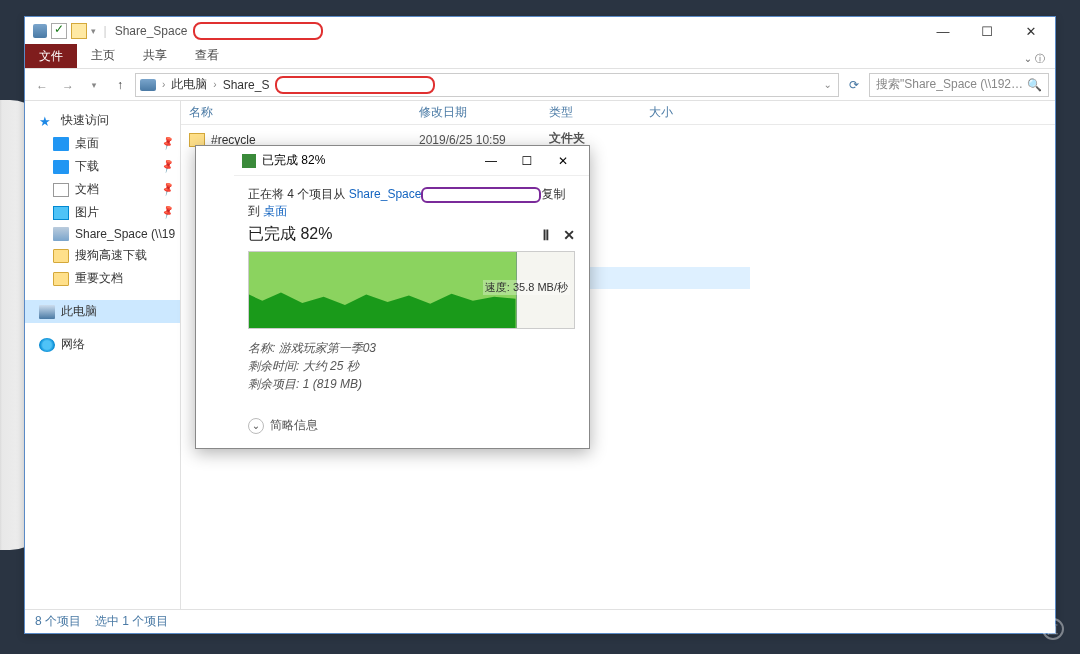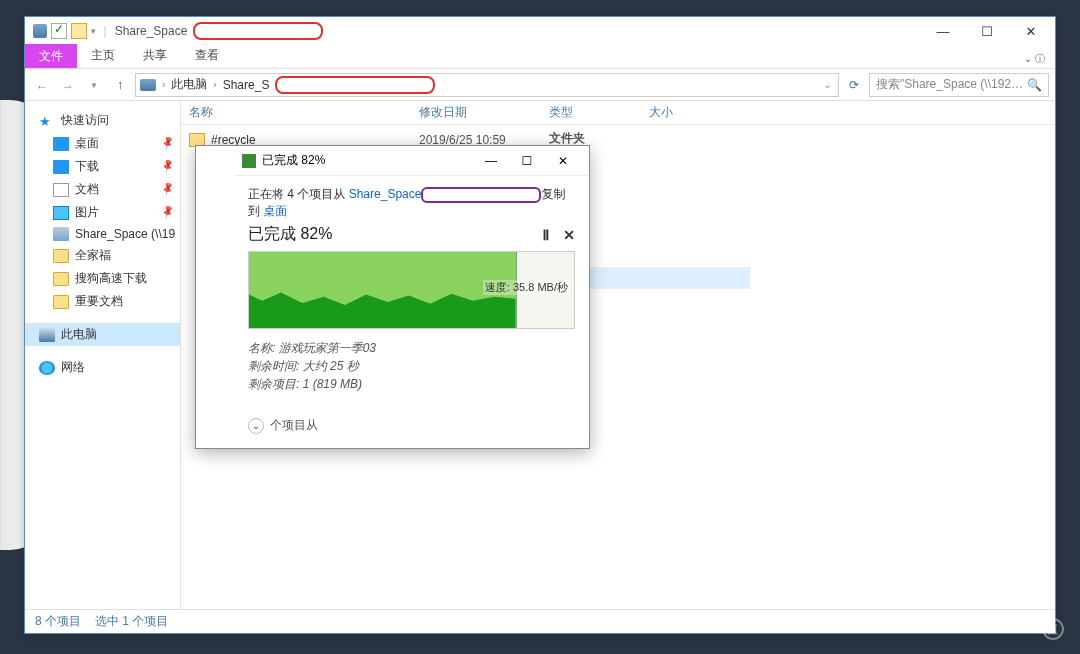--- a/index.html
+++ b/index.html
@@ -15,21 +15,21 @@
 .titlebar .qat { width: 16px; height: 16px; border: 1px solid #aaa; background: #fff; position: relative; }
 .titlebar .qat.check::after { content: "✓"; position: absolute; left: 2px; top: -2px; color: #1a7a1a; font-size: 12px; }
 .titlebar .qat.folder { background: #ffe9a3; border-color: #d4a83a; }
 .titlebar .sep { color: #ccc; margin: 0 4px; }
 .titlebar .redact { width: 130px; height: 18px; border: 2px solid #e03030; border-radius: 8px; margin-left: 2px; }
 .titlebar .spacer { flex: 1; }
 .winctl { display: flex; }
 .winctl div { width: 44px; height: 28px; display: flex; align-items: center; justify-content: center; font-size: 13px; color: #333; }
 
 .ribbon { height: 24px; display: flex; align-items: flex-end; border-bottom: 1px solid #e1e1e1; font-size: 12px; }
-.ribbon .file-tab { background: #d946ef; color: #fff; padding: 4px 14px; height: 24px; }
+.ribbon .file-tab { background: #7f1d1d; color: #fff; padding: 4px 14px; height: 24px; }
 .ribbon .tab { padding: 4px 14px; color: #444; }
 .ribbon .exp { margin-left: auto; padding: 2px 10px; color: #666; font-size: 10px; }
 
 .navrow { height: 32px; display: flex; align-items: center; gap: 4px; padding: 4px 6px; border-bottom: 1px solid #e1e1e1; font-size: 12px; }
 .navbtn { width: 22px; height: 22px; display: flex; align-items: center; justify-content: center; color: #888; }
 .navbtn.enabled { color: #333; }
 .addrbar { flex: 1; height: 24px; border: 1px solid #ccc; display: flex; align-items: center; padding: 0 4px; gap: 2px; }
 .addrbar .crumb { color: #333; padding: 0 2px; }
 .addrbar .chev { color: #888; font-size: 10px; padding: 0 2px; }
 .addrbar .drive-ico { width: 16px; height: 12px; background: linear-gradient(#7aa5cc, #4a7aa5); border-radius: 2px; margin-right: 2px; }
@@ -174,24 +174,20 @@
             <span class="ico pic"></span>
             <span>图片</span>
             <span class="pin">📌</span>
           </div>
         <div class="sb-item">
             <span class="ico drive"></span>
             <span>Share_Space (\\19</span>
           </div>
         <div class="sb-item">
             <span class="ico folder-y"></span>
-            <span>全家福</span>
-          </div>
-        <div class="sb-item">
-            <span class="ico folder-y"></span>
             <span>搜狗高速下载</span>
           </div>
         <div class="sb-item">
             <span class="ico folder-y"></span>
             <span>重要文档</span>
           </div>
       </div>
       <div class="sb-group">
         <div class="sb-head selected" style="background:#cce8ff;padding-left:14px">
             <span class="ico pc"></span>
@@ -257,20 +253,20 @@
       <div class="rest"></div>
       <div class="speed"><span>速度: </span><span>35.8 MB/秒</span></div>
     </div>
     <div class="info">
       <div><span>名称: </span><span>游戏玩家第一季03</span></div>
       <div><span>剩余时间: </span><span>大约 25 秒</span></div>
       <div><span>剩余项目: </span><span>1 (819 MB)</span></div>
     </div>
     <div class="brief">
       <span class="chev-c">⌄</span>
-      <span>个项目从</span>
+      <span>简略信息</span>
     </div>
   </div>
 </div>
 
 <div class="watermark">
   <span class="wic">值</span>
 </div>
 
 </body></html>

